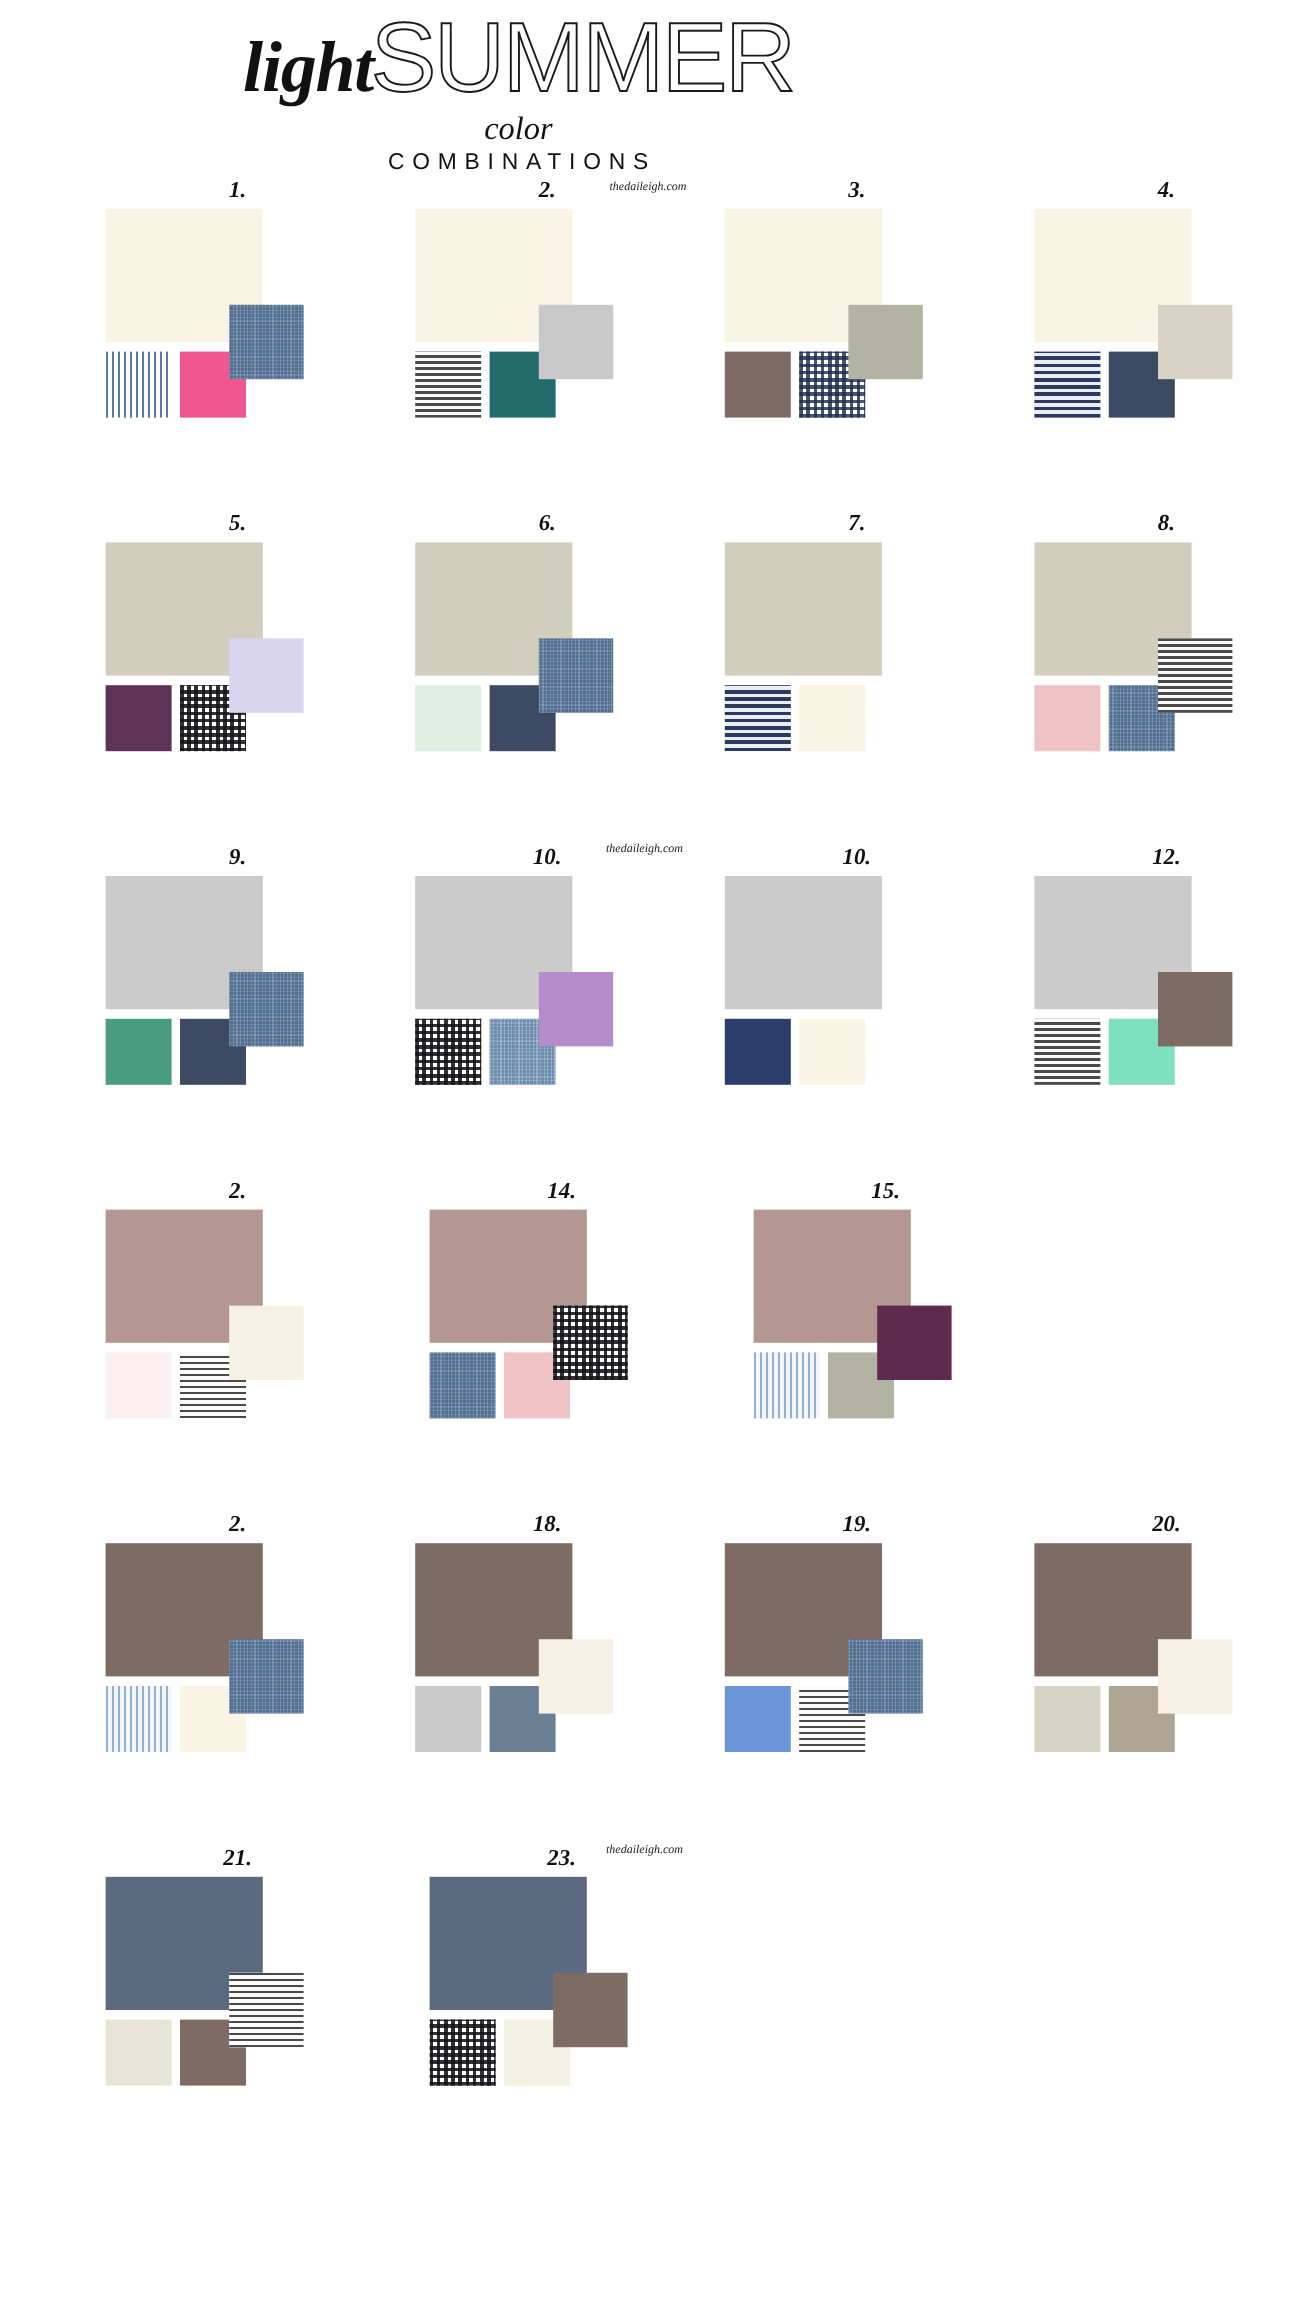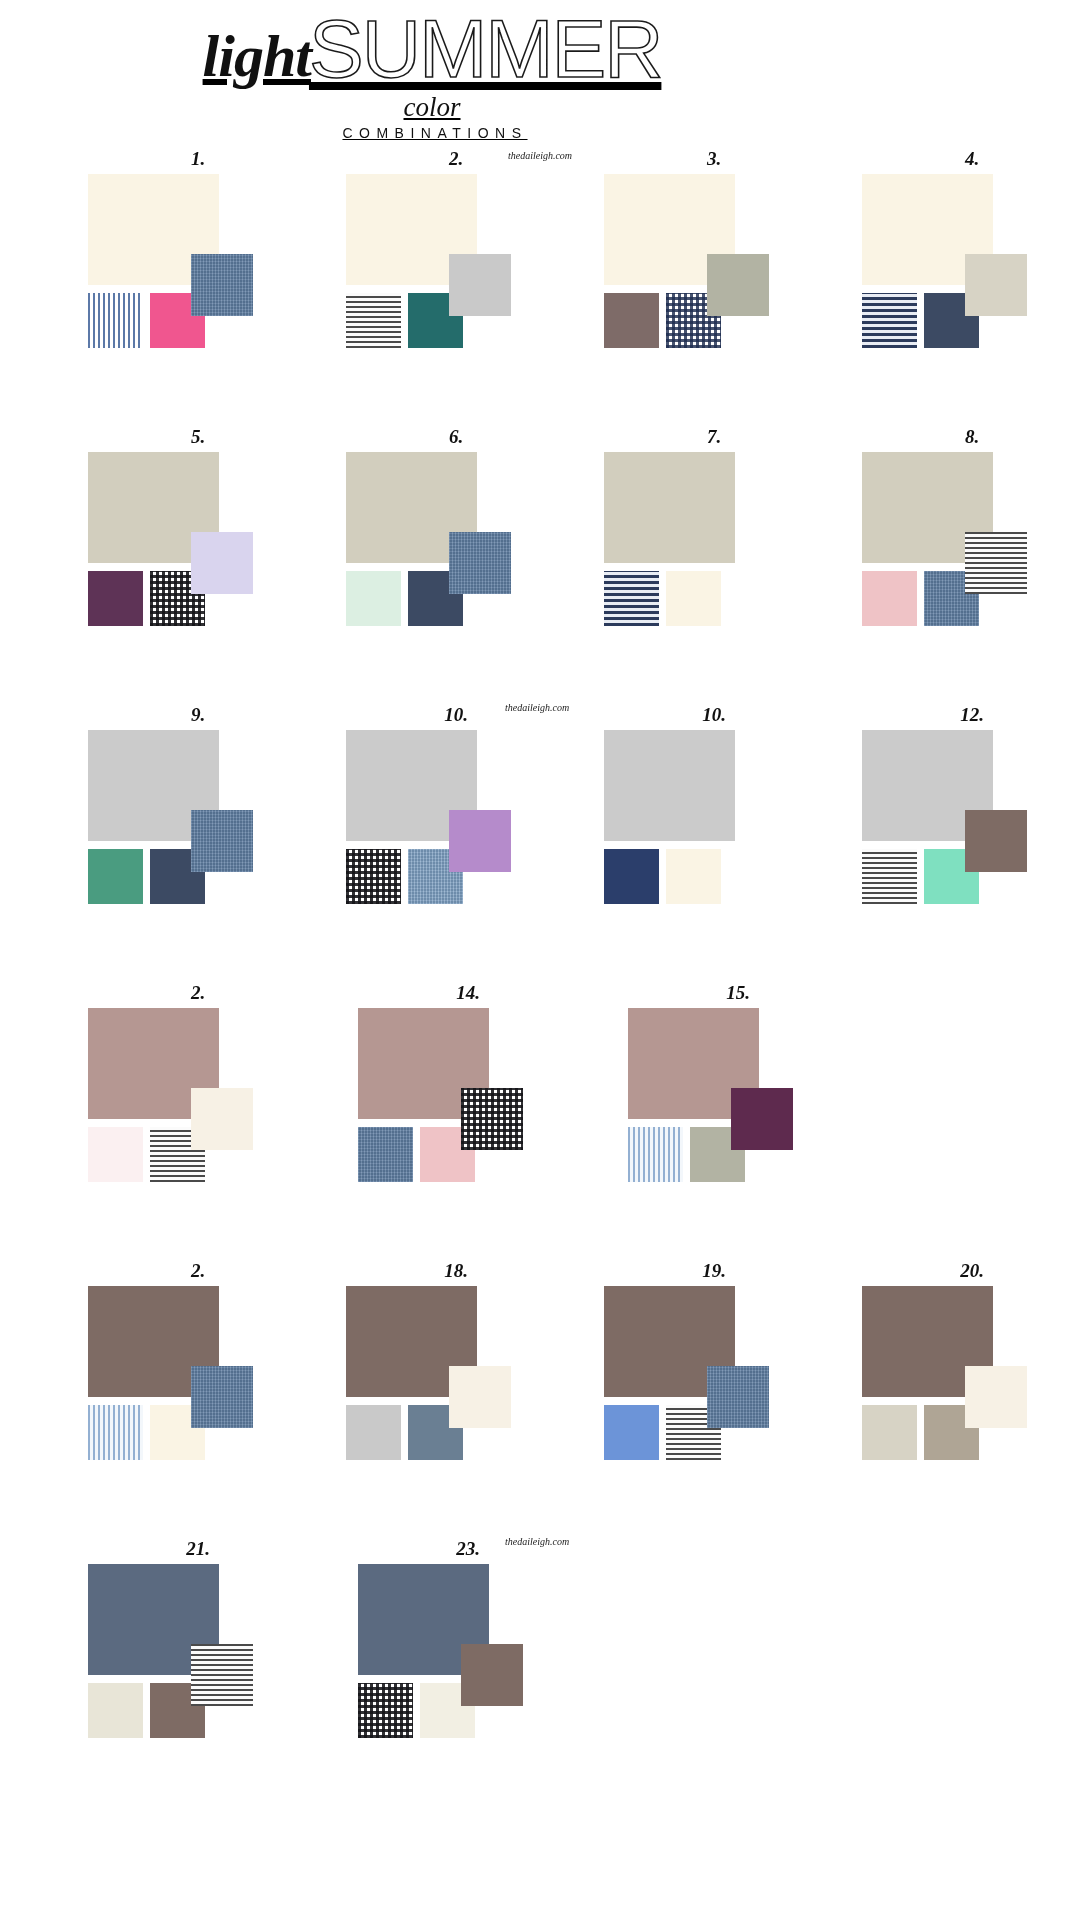--- a/index.html
+++ b/index.html
@@ -10,21 +10,20 @@
     overflow:hidden;
     position:relative;
   }
 
   
   .header{
     width:864px;
     padding-top:14px;
     text-align:center;
     position:relative;
-    text-decoration:underline;
   }
   .title-row{
     display:flex;
     align-items:flex-end;
     justify-content:center;
     height:76px;
     line-height:1;
   }
   .title-light{
     font-family:"Liberation Serif", serif;
@@ -47,21 +46,21 @@
   }
   .subtitle-color{
     font-family:"Liberation Serif", serif;
     font-style:italic;
     font-size:27px;
     color:#111;
     margin-top:2px;
   }
   .subtitle-comb{
     font-family:"Liberation Sans", sans-serif;
-    font-size:14px;
+    font-size:19px;
     letter-spacing:6.5px;
     color:#111;
     margin-top:2px;
     padding-left:6px;
   }
   .wm{
     font-family:"Liberation Serif", serif;
     font-style:italic;
     font-size:10px;
     color:#1b1b1b;

